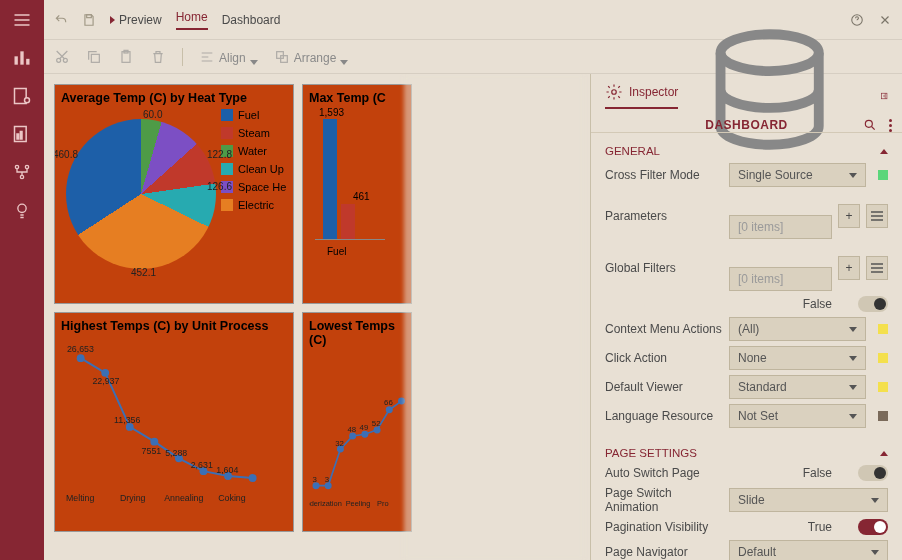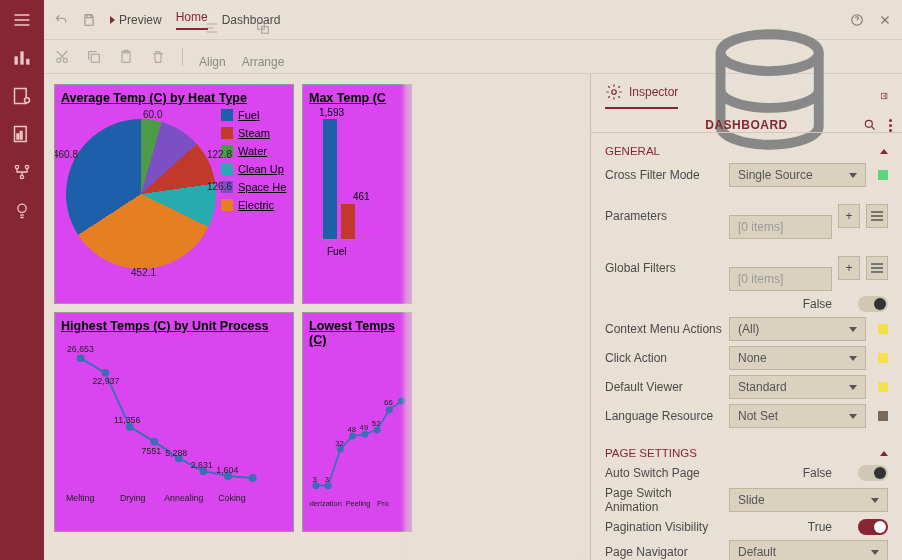--- a/index.html
+++ b/index.html
@@ -16,28 +16,28 @@
   .menubar{height:40px;background:#E8E0D4;display:flex;align-items:center;padding:0 10px;gap:14px;font-size:12px;color:#4a4a4a;border-bottom:1px solid #D6CEC2;}
   .menubar .spacer{flex:1;}
   .menubar .hometab{color:#862633;border-bottom:2px solid #862633;padding-bottom:4px;}
   .menubar .mi{display:flex;align-items:center;gap:4px;}
   .tri{width:0;height:0;border-left:5px solid #862633;border-top:4px solid transparent;border-bottom:4px solid transparent;}
   .save{width:14px;height:14px;}
 
   
   .toolbar{height:34px;background:#E8E0D4;display:flex;align-items:center;padding:0 10px;gap:16px;font-size:12px;color:#8a8a8a;border-bottom:1px solid #D6CEC2;}
   .toolbar .ic{width:16px;height:16px;opacity:.6;}
-  .toolbar .dd{display:flex;align-items:center;gap:19px;flex-direction:column;}
+  .toolbar .dd{display:flex;align-items:flex-end;gap:4px;}
   .caret{width:0;height:0;border-left:4px solid transparent;border-right:4px solid transparent;border-top:5px solid #888;}
 
   
   .work{flex:1;display:flex;min-height:0;}
   .canvas{flex:1;padding:10px;overflow:hidden;position:relative;}
   .grid{display:grid;grid-template-columns:240px 110px;grid-template-rows:220px 220px;gap:8px;}
-  .card{background:#d946ef;border:1px solid #999;padding:6px;font-size:12px;overflow:hidden;text-decoration:underline;}
+  .card{background:#c2410c;border:1px solid #999;padding:6px;font-size:12px;overflow:hidden;}
   .card .title{font-weight:bold;font-size:12.5px;margin-bottom:4px;}
 
   
   .piewrap{display:flex;}
   .pie{position:relative;width:150px;height:150px;border-radius:50%;
     background:conic-gradient(
       #4e9b47 0deg 16deg,
       #7c4fc4 16deg 48deg,
       #c0392b 48deg 82deg,
       #27aab0 82deg 116deg,

